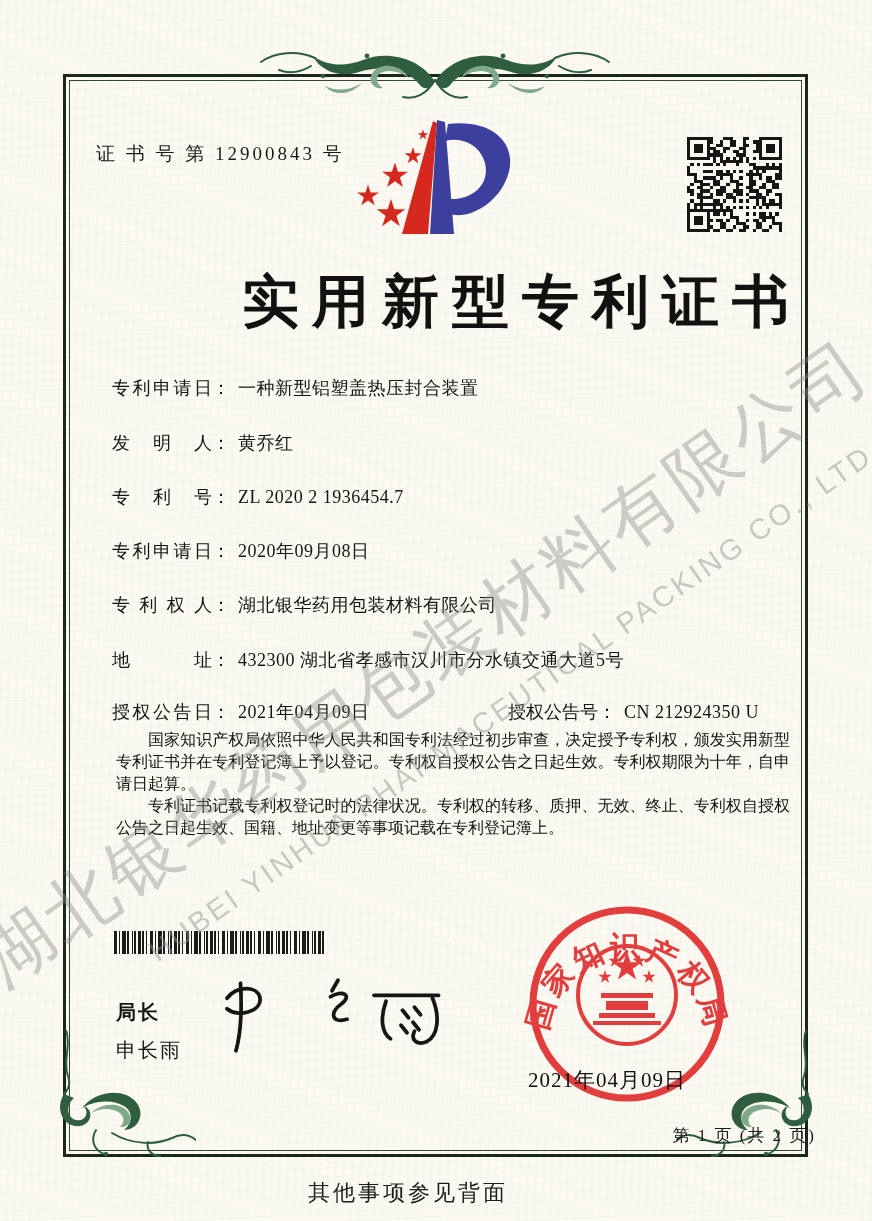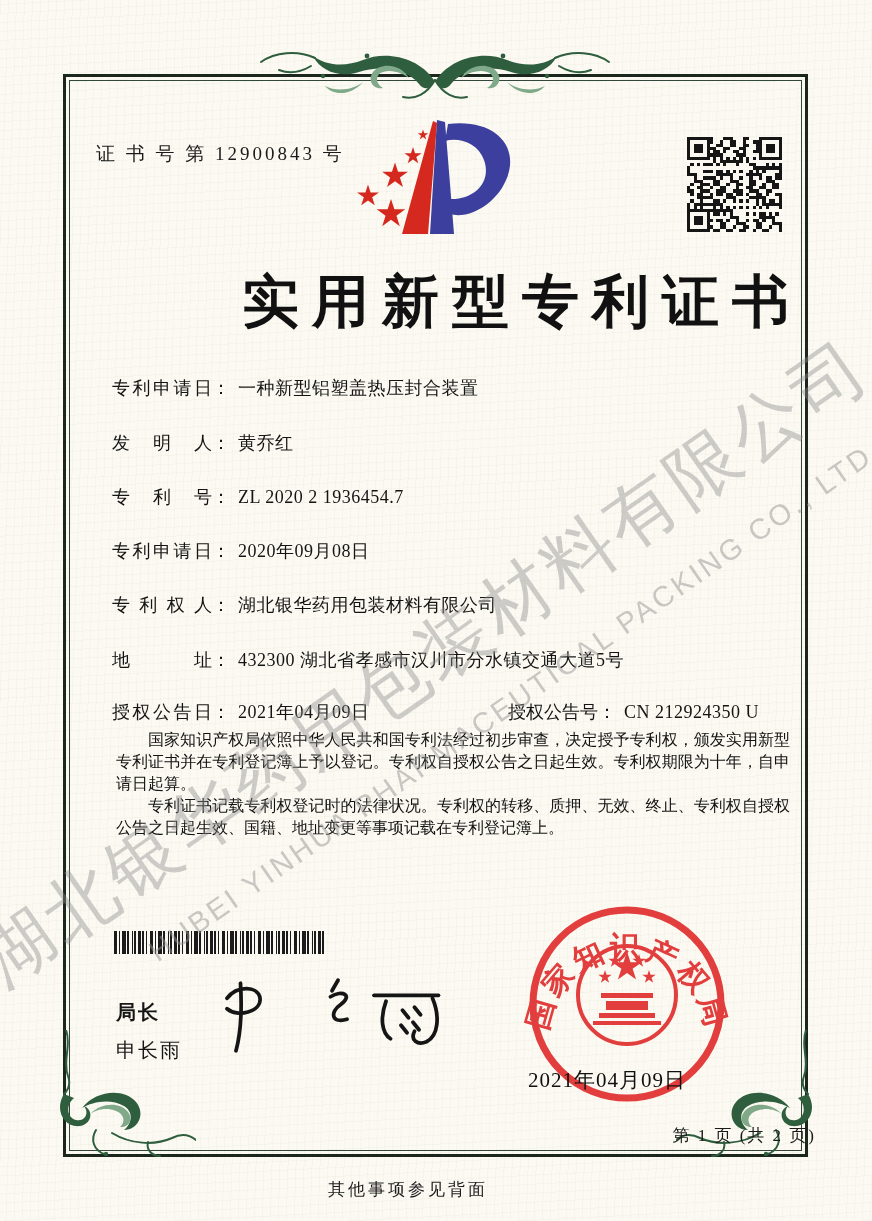--- a/index.html
+++ b/index.html
@@ -52,21 +52,21 @@
   }
   .body-text p{margin:0;text-indent:2em;}
   
   .barcode{position:absolute;left:114px;top:931px;width:214px;height:23px;}
   .officer-title{position:absolute;left:116px;top:999px;font-size:20px;color:#161616;letter-spacing:2px;font-weight:bold;}
   .officer-name{position:absolute;left:116px;top:1037px;font-size:20px;color:#161616;letter-spacing:2px;}
   .signature{position:absolute;left:218px;top:955px;width:240px;height:115px;}
   .seal{position:absolute;left:516px;top:893px;width:222px;height:222px;}
   .seal-date{position:absolute;left:528px;top:1066px;font-size:21px;color:#101010;letter-spacing:1px;z-index:6;}
   .page-no{position:absolute;left:0;top:1124px;width:816px;text-align:right;font-size:17px;color:#1a1a1a;letter-spacing:2px;}
-  .back-note{position:absolute;left:0;top:1178px;width:816px;text-align:center;font-size:17px;color:#1d1d1d;letter-spacing:3px;}
+  .back-note{position:absolute;left:0;top:1178px;width:816px;text-align:center;font-size:22px;color:#1d1d1d;letter-spacing:3px;}
   
   .watermark{
     position:absolute;left:-80px;top:608px;width:1060px;height:190px;
     transform:rotate(-35deg);transform-origin:50% 50%;
     text-align:center;pointer-events:none;z-index:5;
   }
   .wm-cn{font-size:72px;letter-spacing:4px;color:rgba(140,140,140,.42);white-space:nowrap;}
   .wm-en{font-size:29px;letter-spacing:3px;color:rgba(150,150,150,.5);white-space:nowrap;margin-top:18px;margin-left:110px;
          font-family:"Liberation Sans","DejaVu Sans",sans-serif;}
   .z2{z-index:2;} .z6{z-index:6;}

